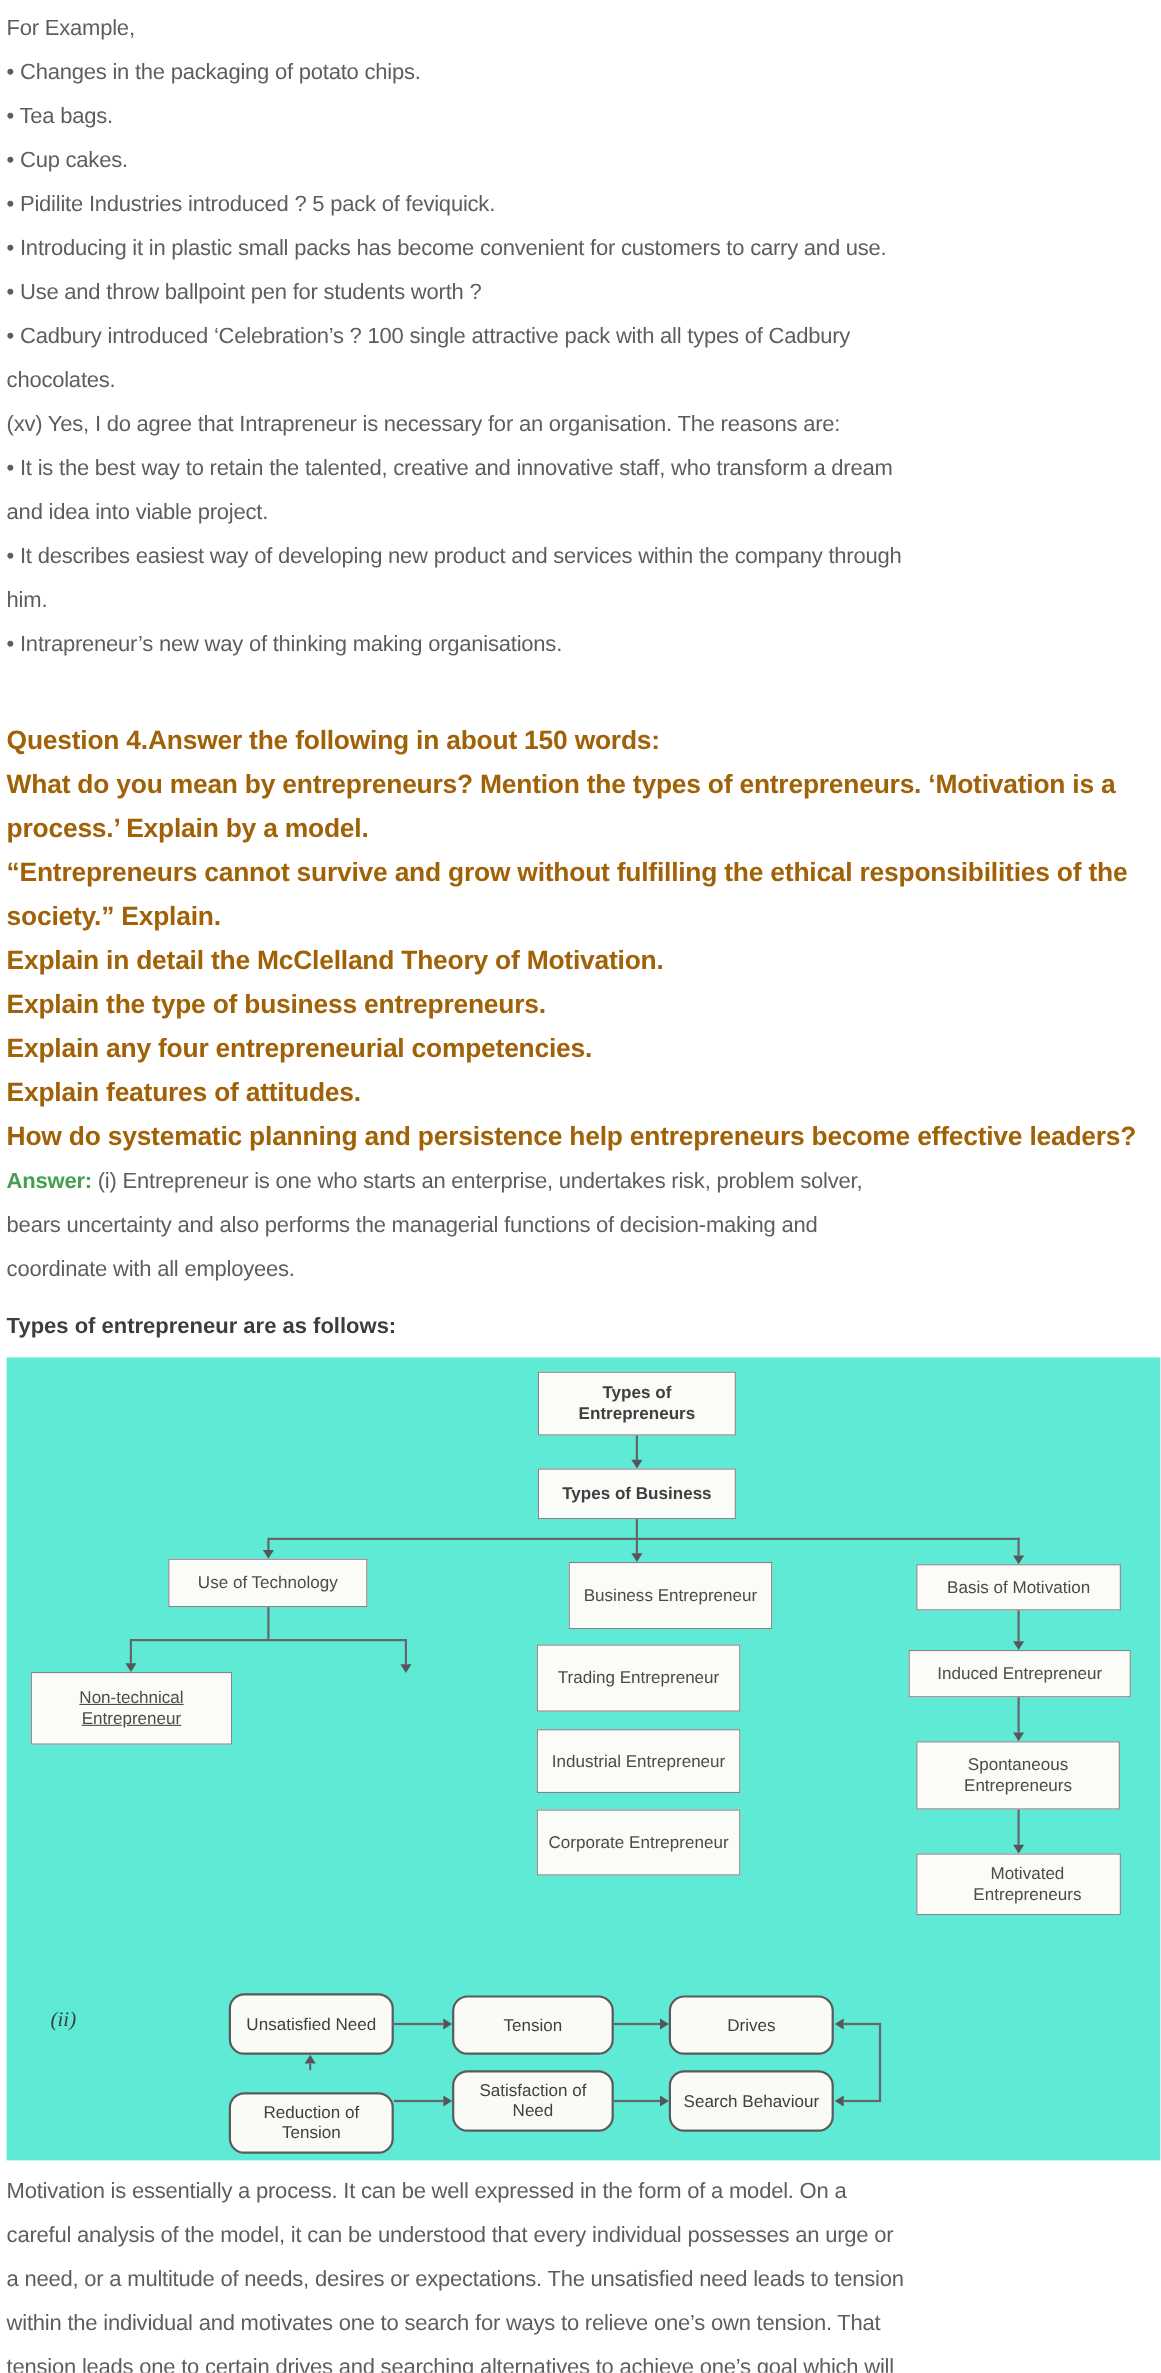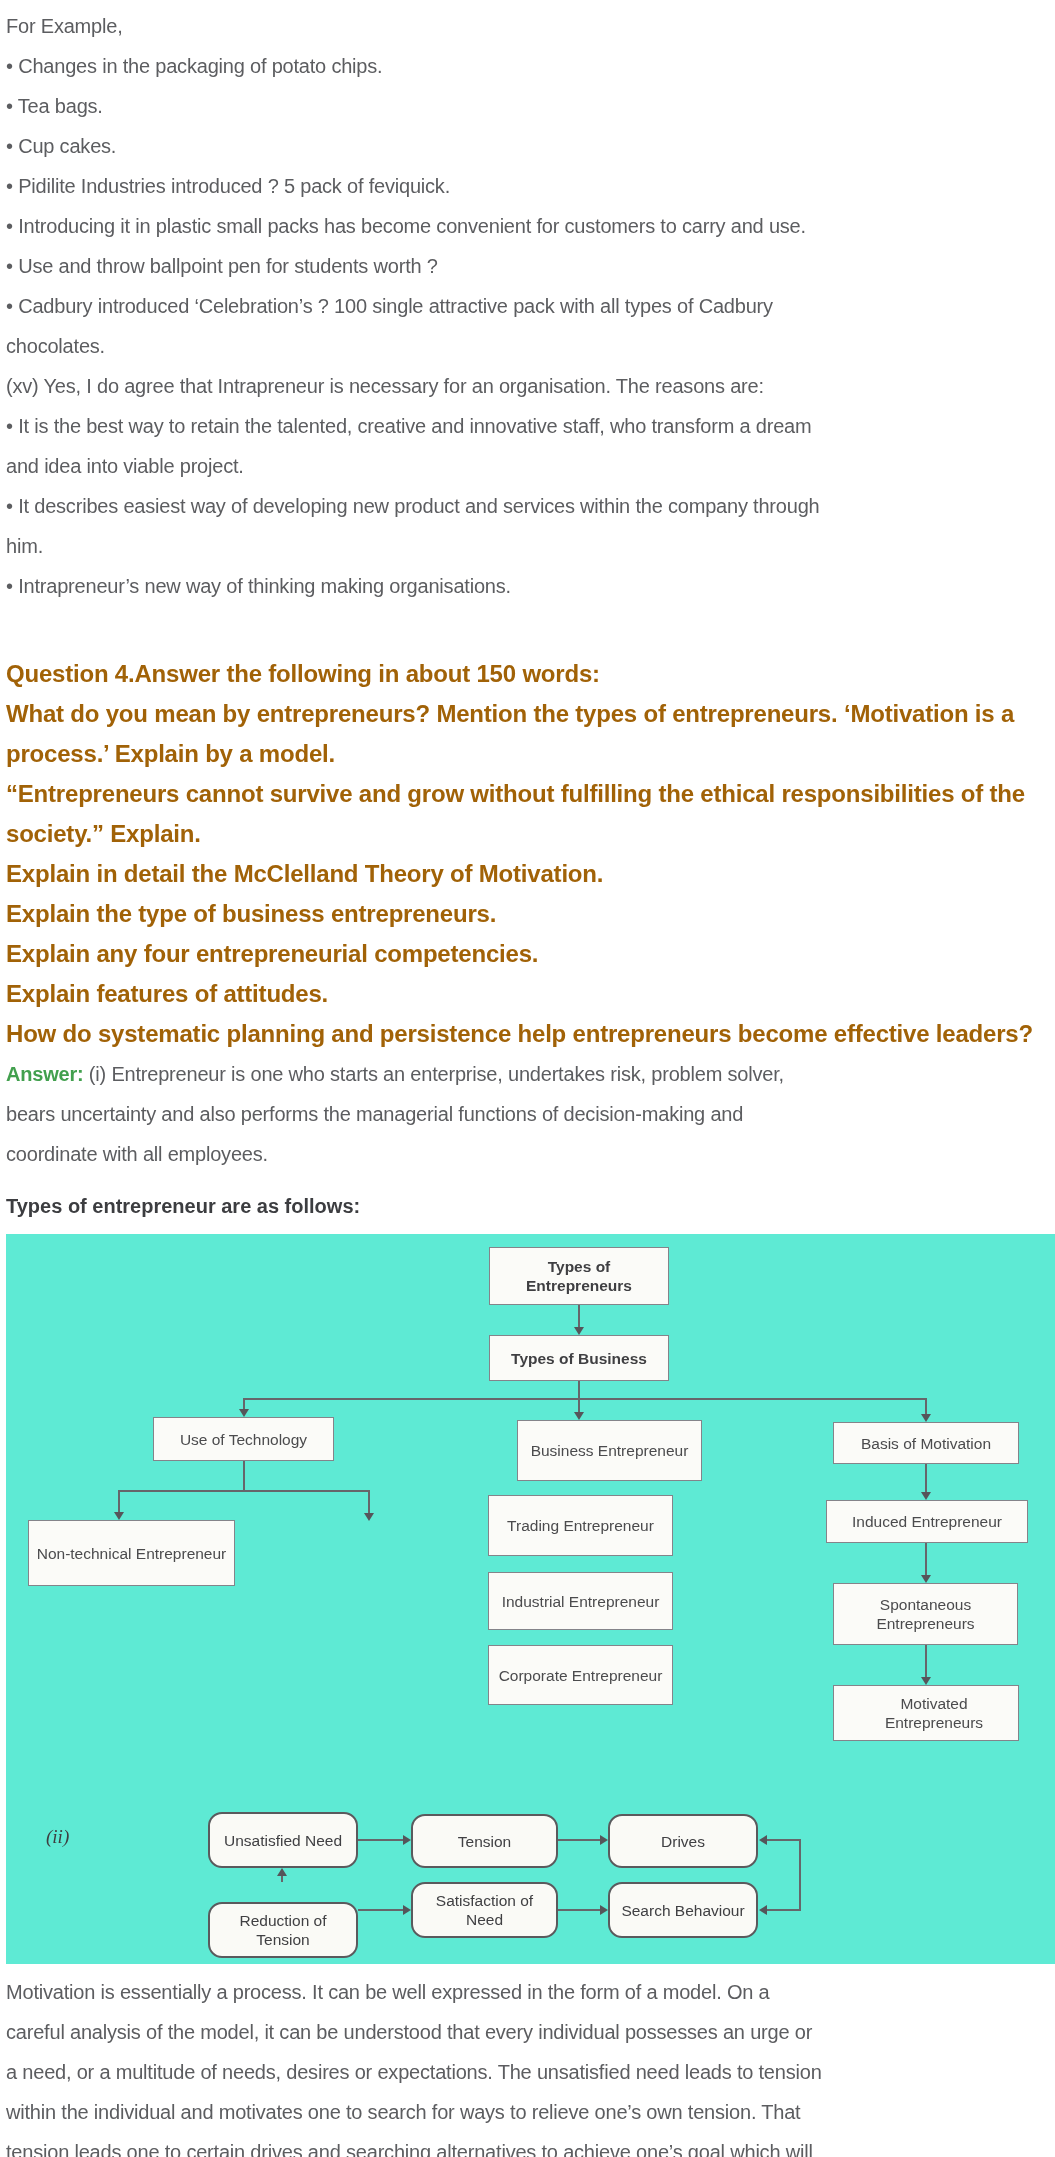--- a/index.html
+++ b/index.html
@@ -78,21 +78,21 @@
         <div class="ansline">coordinate with all employees.</div>
       </div>
     <div class="types-heading">Types of entrepreneur are as follows:</div>
   </div>
 
   <div class="scan">
 
     <div class="dbox bold" style="left:483px;top:13px;width:180px;height:58px;">Types of Entrepreneurs</div>
     <div class="dbox bold" style="left:483px;top:101px;width:180px;height:46px;">Types of Business</div>
     <div class="dbox" style="left:147px;top:183px;width:181px;height:44px;">Use of Technology</div>
-    <div class="dbox" style="left:22px;top:286px;width:207px;height:66px;">Non-technical Entrepreneur</div>
+    <div class="dbox" style="left:22px;top:286px;width:183px;height:66px;text-decoration:underline;">Non-technical Entrepreneur</div>
     <div class="dbox" style="left:482px;top:186px;width:185px;height:61px;margin-left:29px;">Business Entrepreneur</div>
     <div class="dbox" style="left:482px;top:261px;width:185px;height:61px;">Trading Entrepreneur</div>
     <div class="dbox" style="left:482px;top:338px;width:185px;height:58px;">Industrial Entrepreneur</div>
     <div class="dbox" style="left:482px;top:411px;width:185px;height:60px;">Corporate Entrepreneur</div>
     <div class="dbox" style="left:827px;top:188px;width:186px;height:42px;">Basis of Motivation</div>
     <div class="dbox" style="left:820px;top:266px;width:202px;height:43px;">Induced Entrepreneur</div>
     <div class="dbox" style="left:827px;top:349px;width:185px;height:62px;">Spontaneous Entrepreneurs</div>
     <div class="dbox" style="left:827px;top:451px;width:186px;height:56px;padding-left:20px;">Motivated Entrepreneurs</div>
 
     <div class="vline" style="left:572px;top:71px;height:24px;"></div>

